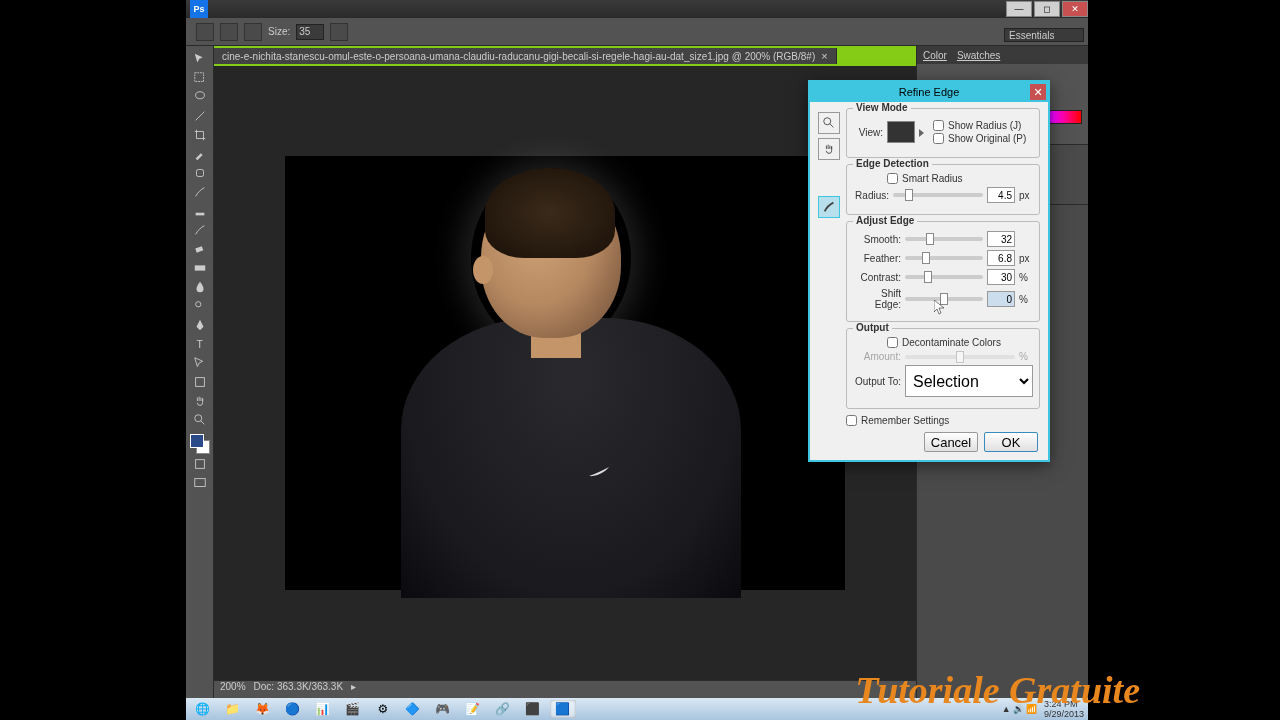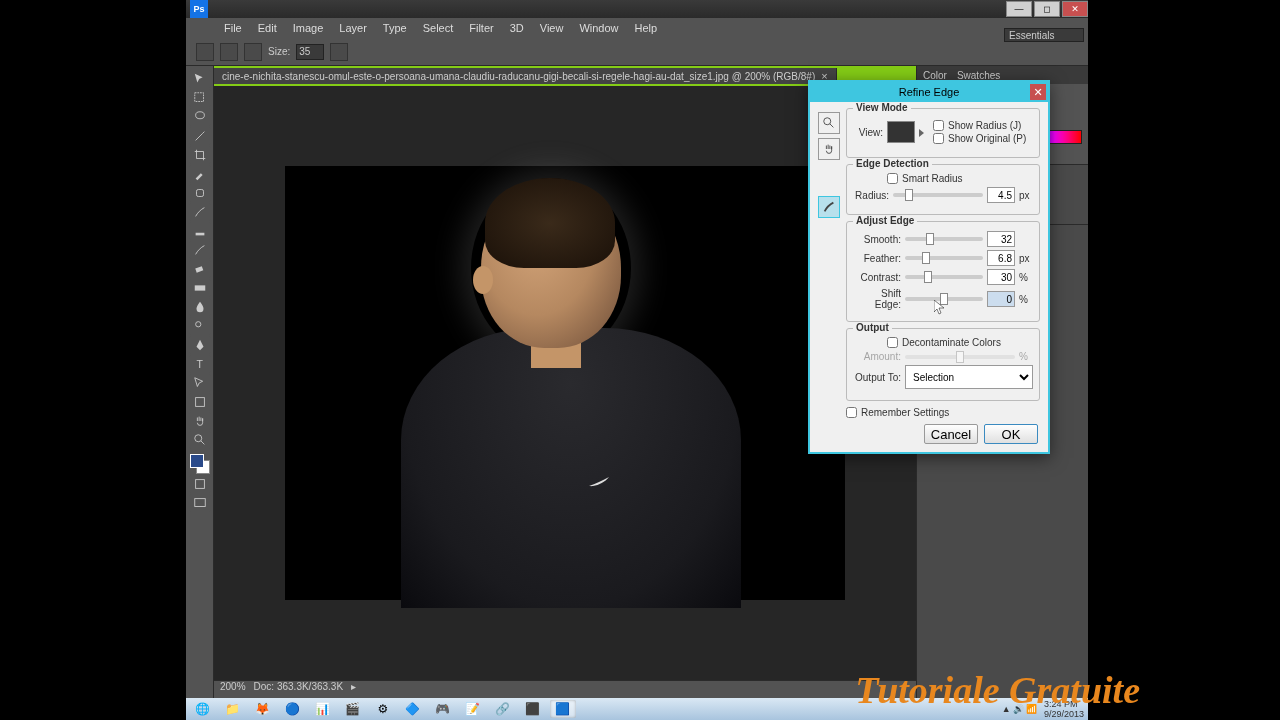--- a/index.html
+++ b/index.html
@@ -35,21 +35,21 @@
 .hair { width: 130px; height: 90px; background: radial-gradient(#3a2a1a,#1a1008); border-radius: 50% 50% 30% 30%; position: absolute; left: 84px; top: 0; }
 .ear { width: 20px; height: 28px; background: #c49568; border-radius: 50%; position: absolute; left: 72px; top: 88px; }
 .shirt { width: 340px; height: 280px; background: radial-gradient(ellipse at 50% 20%, #2a2a2e 0%, #1a1a1e 70%, #0a0a0e 100%); border-radius: 40% 40% 0 0; position: absolute; left: 0; top: 150px; }
 .neck { width: 50px; height: 40px; background: #c49568; position: absolute; left: 130px; top: 150px; }
 .nike { position: absolute; left: 186px; top: 296px; width: 24px; height: 12px; }
 .nike svg { width: 24px; height: 12px; fill: #ddd; }
 .halo { position: absolute; left: 70px; top: 0; width: 160px; height: 180px; border-radius: 50%; box-shadow: 0 0 30px 10px rgba(160,160,160,0.2); }
 .status { height: 18px; background: #535353; border-top: 1px solid #2a2a2a; display: flex; align-items: flex-start; padding: 0 6px; color: #ccc; font-size: 10px; gap: 8px; }
 .panels { width: 172px; background: #535353; border-left: 1px solid #2a2a2a; display: flex; flex-direction: column; }
 .panel-hdr { height: 18px; background: #3a3a3a; display: flex; align-items: center; padding: 0 6px; gap: 10px; }
-.panel-hdr span { color: #ccc; font-size: 10px; cursor: pointer; }
+.panel-hdr span { color: #ccc; font-size: 10px; cursor: pointer; text-decoration: underline; }
 .panel-body { background: #535353; padding: 6px; height: 80px; }
 .color-ramp { width: 100%; height: 14px; background: linear-gradient(90deg,#f00,#ff0,#0f0,#0ff,#00f,#f0f,#f00); border: 1px solid #222; margin-top: 40px; }
 .panel-icons { height: 60px; background: #4a4a4a; border-top: 1px solid #2a2a2a; }
 .panel-icons2 { flex: 1; background: #4a4a4a; border-top: 1px solid #2a2a2a; }
 
 .dialog { position: absolute; left: 808px; top: 80px; width: 242px; background: #f0f0f0; border: 2px solid #3ec6e0; box-shadow: 0 4px 16px rgba(0,0,0,0.5); font-size: 10.5px; z-index: 100; }
 .dlg-title { height: 20px; background: #3ec6e0; display: flex; align-items: center; justify-content: center; color: #000; font-size: 11px; position: relative; }
 .dlg-close { position: absolute; right: 2px; top: 2px; width: 16px; height: 16px; background: #c75050; color: #fff; display: flex; align-items: center; justify-content: center; font-size: 11px; cursor: pointer; }
 .dlg-body { padding: 6px 8px 8px 6px; display: flex; gap: 4px; }
 .dlg-left { width: 26px; display: flex; flex-direction: column; align-items: center; gap: 4px; padding-top: 4px; }
@@ -61,21 +61,21 @@
 .row { display: flex; align-items: center; margin: 3px 0; gap: 4px; }
 .lbl { width: 48px; text-align: right; font-size: 10px; color: #333; }
 .slider { flex: 1; height: 4px; background: #ccc; position: relative; border-radius: 2px; }
 .slider-thumb { width: 8px; height: 12px; background: #fff; border: 1px solid #888; position: absolute; top: -4px; transform: translateX(-50%); cursor: pointer; }
 .val { width: 28px; height: 16px; border: 1px solid #999; background: #fff; font-size: 10px; text-align: right; padding: 0 2px; }
 .unit { width: 14px; font-size: 10px; color: #333; }
 .chk { display: flex; align-items: center; gap: 4px; font-size: 10px; color: #333; margin: 2px 0; }
 .chk input { width: 11px; height: 11px; }
 .view-thumb { width: 28px; height: 22px; background: #333; border: 1px solid #888; display: inline-block; position: relative; }
 .view-thumb::after { content: ''; position: absolute; right: -10px; top: 7px; border-left: 5px solid #666; border-top: 4px solid transparent; border-bottom: 4px solid transparent; }
-.sel-dd { flex: 1; height: 24px; border: 1px solid #999; background: #fff; font-size: 10px; padding: 0 3px; }
+.sel-dd { flex: 1; height: 32px; border: 1px solid #999; background: #fff; font-size: 16px; padding: 0 3px; }
 .btn-row { display: flex; justify-content: flex-end; gap: 6px; margin-top: 6px; padding-right: 2px; }
 .btn { width: 54px; height: 20px; border: 1px solid #999; background: linear-gradient(#fefefe,#e0e0e0); font-size: 13px; cursor: pointer; border-radius: 2px; }
 .btn.ok { border-color: #3a8ac0; }
 .cursor { position: absolute; left: 934px; top: 300px; width: 12px; height: 16px; z-index: 200; }
 .cursor svg { width: 12px; height: 16px; }
 .watermark { position: absolute; right: 140px; bottom: 8px; font-family: 'Comic Sans MS', cursive; font-size: 38px; font-weight: bold; font-style: italic; color: #e8871e; z-index: 50; }
 .taskbar { position: absolute; left: 186px; bottom: 0; width: 902px; height: 22px; background: linear-gradient(#dae8f4,#a8c4de); display: flex; align-items: center; padding: 0 4px; gap: 4px; }
 .tb-icon { width: 26px; height: 18px; border-radius: 2px; cursor: pointer; display: flex; align-items: center; justify-content: center; font-size: 12px; }
 .tb-icon.active { background: rgba(255,255,255,0.5); box-shadow: inset 0 0 3px rgba(0,0,0,0.3); }
 .tray { margin-left: auto; display: flex; align-items: center; gap: 6px; font-size: 9px; color: #333; }
@@ -84,33 +84,20 @@
 <body>
 
 <div class="app">
   <div class="titlebar">
     <div class="ps-logo">Ps</div>
     <div class="winbtns">
       <div class="winbtn">—</div>
       <div class="winbtn">◻</div>
       <div class="winbtn close">✕</div>
     </div>
-  </div>
-  <div class="menubar">
-    <span>File</span>
-    <span>Edit</span>
-    <span>Image</span>
-    <span>Layer</span>
-    <span>Type</span>
-    <span>Select</span>
-    <span>Filter</span>
-    <span>3D</span>
-    <span>View</span>
-    <span>Window</span>
-    <span>Help</span>
   </div>
   <div class="optbar">
     <div class="opt-icon"></div>
     <div class="opt-icon"></div>
     <div class="opt-icon"></div>
     <span class="optbar-item">Size:</span>
     <input class="opt-input" value="35" style="">
     <div class="opt-icon"></div>
     <div class="workspace-sel">Essentials</div>
   </div>

